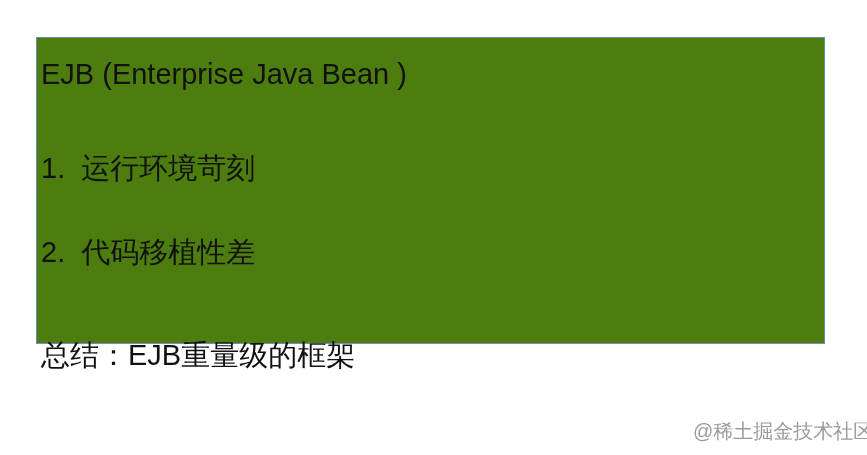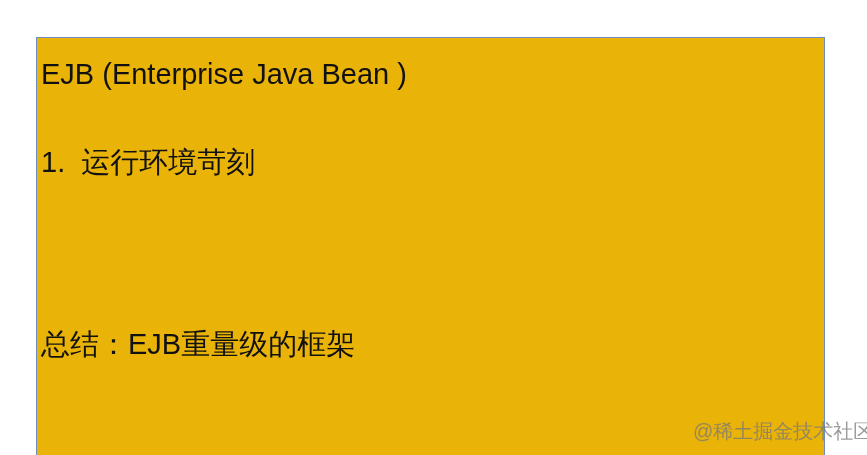--- a/index.html
+++ b/index.html
@@ -12,48 +12,49 @@
       height: 455px;
       position: relative;
       overflow: hidden;
       font-family: "Liberation Sans", "DejaVu Sans", sans-serif;
     }
     .box {
       position: absolute;
       left: 36px;
       top: 37px;
       width: 789px;
-      height: 419px;
-      background: #eab308;
+      height: 307px;
+      background: #4d7c0f;
       border: 1px solid #6c8ebf;
       box-sizing: border-box;
     }
     .line {
       position: absolute;
       left: 4px;
       color: #111111;
       font-size: 29px;
       line-height: 34px;
       white-space: pre;
     }
     .l0 { top: 19px; }
-    .l1 { top: 107px; }
+    .l1 { top: 113px; }
     .l2 { top: 197px; }
-    .l3 { top: 289px; text-align: center; }
+    .l3 { top: 300px; text-align: center; }
     .watermark {
       position: absolute;
       left: 693px;
       top: 418px;
       font-size: 20px;
       color: rgba(120,120,120,0.75);
       white-space: pre;
     }
   </style>
 </head>
 <body>
 
 <div class="box">
   <div class="line l0">EJB (Enterprise Java Bean )</div>
   <div class="line l1">1.  运行环境苛刻</div>
+  <div class="line l2">2.  代码移植性差</div>
   <div class="line l3">总结：EJB重量级的框架</div>
 </div>
 
 <div class="watermark">@稀土掘金技术社区</div>
 
 </body></html>

